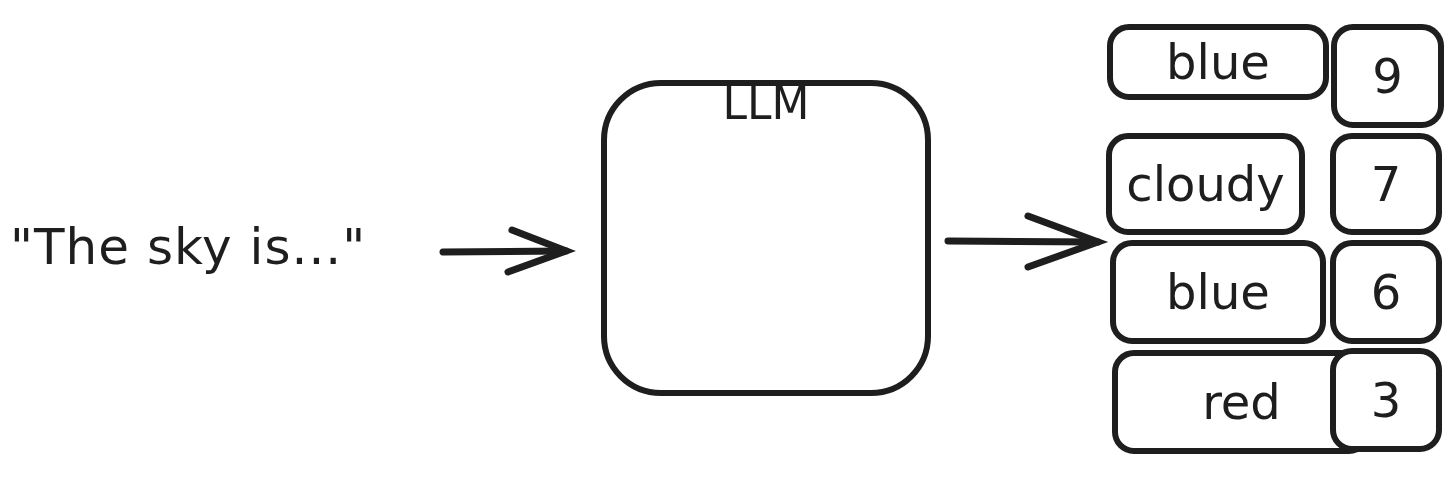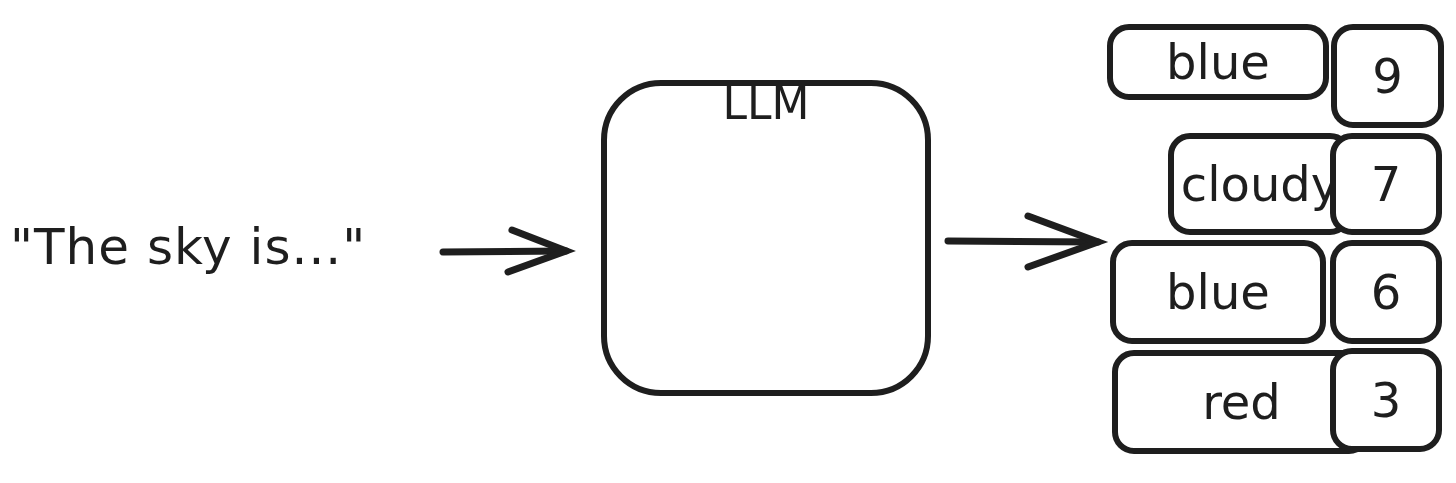--- a/index.html
+++ b/index.html
@@ -32,21 +32,21 @@
   <span>LLM</span>
 </div>
 
 <div class="abs tok" style="left:1107px;top:24px;width:222px;height:76px;">
   <span>blue</span>
 </div>
 <div class="abs tok" style="left:1331px;top:24px;width:113px;height:104px;">
   <span>9</span>
 </div>
 
-<div class="abs tok" style="left:1168px;top:133px;width:184px;height:102px;">
+<div class="abs tok" style="left:1106px;top:133px;width:199px;height:102px;">
   <span>cloudy</span>
 </div>
 <div class="abs tok" style="left:1330px;top:133px;width:112px;height:102px;">
   <span>7</span>
 </div>
 
 <div class="abs tok" style="left:1110px;top:240px;width:216px;height:104px;">
   <span>blue</span>
 </div>
 <div class="abs tok" style="left:1330px;top:240px;width:112px;height:104px;">

